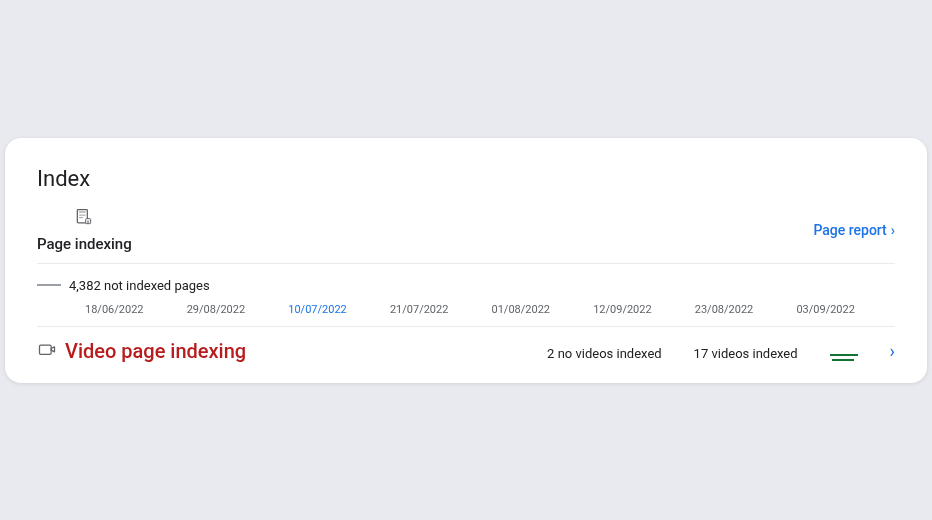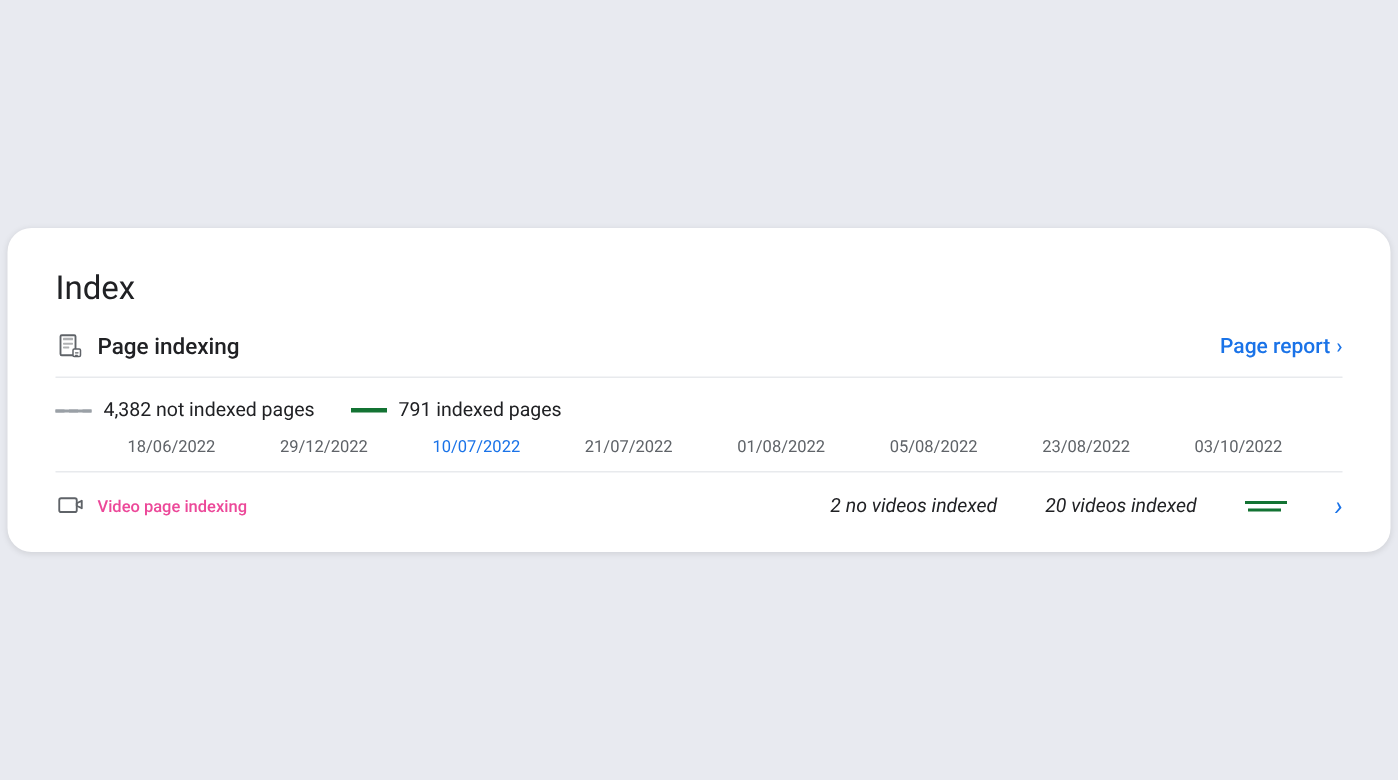--- a/index.html
+++ b/index.html
@@ -30,20 +30,21 @@
       align-items: center;
       justify-content: space-between;
       margin-bottom: 14px;
       padding-bottom: 10px;
       border-bottom: 1px solid #e8eaed;
     }
     .section-header-left {
       display: flex;
       align-items: center;
       gap: 8px;
+      flex-direction: column;
     }
     .section-icon {
       color: #5f6368;
       display: flex;
       align-items: center;
     }
     .section-label {
       font-size: 15px;
       color: #202124;
       font-weight: 500;
@@ -118,31 +119,30 @@
       display: flex;
       align-items: center;
       justify-content: space-between;
     }
     .video-left {
       display: flex;
       align-items: center;
       gap: 8px;
     }
     .video-label {
-      font-size: 11px;
-      color: #ec4899;
+      font-size: 20px;
+      color: #b91c1c;
       font-weight: 500;
     }
     .video-stats {
       display: flex;
-      align-items: center;
+      align-items: flex-end;
       gap: 32px;
       font-size: 13px;
       color: #202124;
-      font-style: italic;
     }
     .chevron-right {
       color: #1a73e8;
       font-size: 18px;
       cursor: pointer;
     }
   </style>
 </head>
 <body>
 
@@ -167,53 +167,49 @@
       <span>Page report</span>
       <span>›</span>
     </a>
   </div>
 
   <div class="legend">
     <div class="legend-item">
       <div class="legend-line-gray"></div>
       <span>4,382 not indexed pages</span>
     </div>
-    <div class="legend-item">
-      <div class="legend-line-green"></div>
-      <span>791 indexed pages</span>
-    </div>
   </div>
 
 
   <div class="x-axis-labels">
     <span class="x-label">18/06/2022</span>
-    <span class="x-label">29/12/2022</span>
+    <span class="x-label">29/08/2022</span>
     <span class="x-label highlight">10/07/2022</span>
     <span class="x-label">21/07/2022</span>
     <span class="x-label">01/08/2022</span>
-    <span class="x-label">05/08/2022</span>
+    <span class="x-label">12/09/2022</span>
     <span class="x-label">23/08/2022</span>
-    <span class="x-label">03/10/2022</span>
+    <span class="x-label">03/09/2022</span>
   </div>
 
   <hr class="divider">
 
   <div class="video-section">
     <div class="video-left">
       <span class="section-icon">
         <svg width="20" height="20" viewBox="0 0 24 24" fill="none">
           <rect x="3" y="5" width="14" height="11" rx="1.5" stroke="#5f6368" stroke-width="1.5"></rect>
           <path d="M17 9l4-2v6l-4-2V9z" stroke="#5f6368" stroke-width="1.5" stroke-linejoin="round"></path>
         </svg>
       </span>
       <span class="video-label">Video page indexing</span>
     </div>
     <div class="video-stats">
       <span>2 no videos indexed</span>
-      <span>20 videos indexed</span>
+      <span>17 videos indexed</span>
       <span style="display:inline-flex;flex-direction:column;gap:3px;">
         <span style="width:28px;height:2px;background:#137333;display:block;"></span>
         <span style="width:22px;height:2px;background:#137333;display:block;margin-left:2px;"></span>
       </span>
       <span class="chevron-right">›</span>
     </div>
   </div>
 </div>
 
 </body></html>

